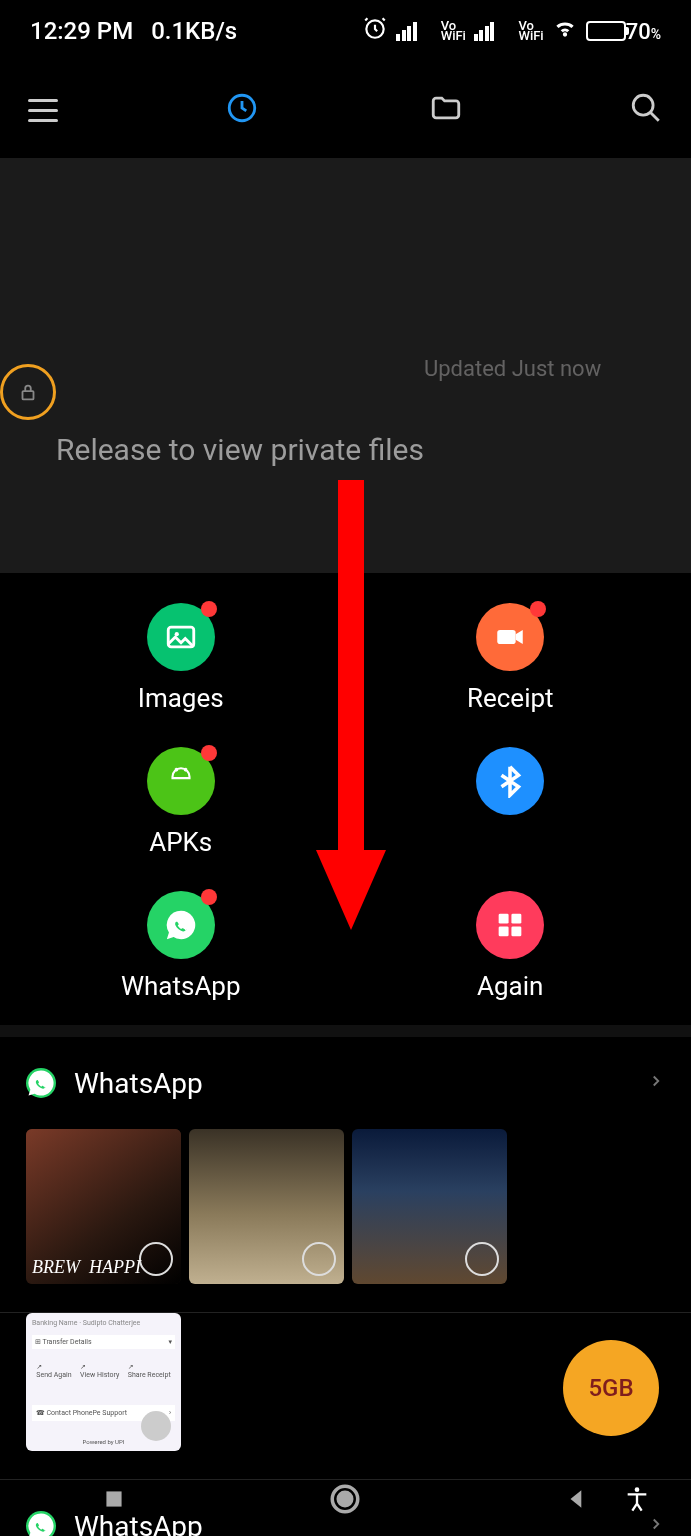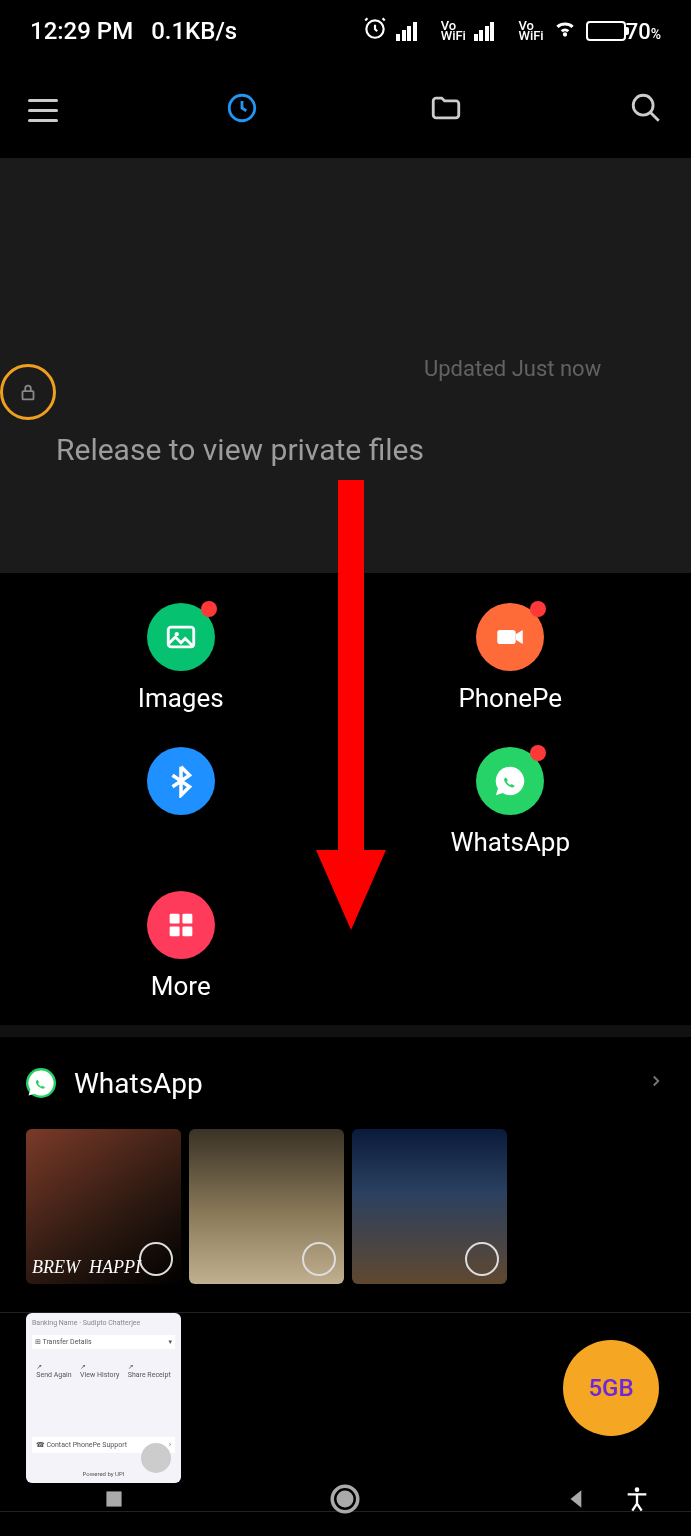--- a/index.html
+++ b/index.html
@@ -108,34 +108,34 @@
 
 
 .photo { background:linear-gradient(180deg,#3a2218 0%,#140c08 100%); }
 .photo.p1::before{content:'';position:absolute;inset:0;background:linear-gradient(145deg,#7a3a28 0%,#2a1810 60%,#000 100%);}
 .photo.p1::after{content:'BREW  HAPPI';position:absolute;left:6px;bottom:6px;font-family:cursive;font-size:18px;color:#fff;font-style:italic;white-space:pre;}
 .photo.p2{background:linear-gradient(180deg,#3a3226 0%,#8a7a5a 55%,#c0b090 100%);}
 .photo.p3{background:linear-gradient(180deg,#0a1a3a 0%,#2a4060 40%,#604830 100%);}
 
 
 .ss-thumb {
-  width:155px; height:170px; background:#f5f3fa; border-radius:6px; position:relative;
+  width:155px; height:138px; background:#f5f3fa; border-radius:6px; position:relative;
   padding:6px; font-size:7px; color:#555;
 }
 .ss-row{display:flex;justify-content:space-around;margin-top:14px;}
 .ss-row span{font-size:7px;}
 .ss-bottom{position:absolute;left:6px;right:6px;bottom:30px;background:#fff;padding:4px;font-size:7px;display:flex;justify-content:space-between;align-items:center;}
 .ss-foot{position:absolute;bottom:6px;left:0;right:0;text-align:center;font-size:6px;}
 .ss-circle{position:absolute;right:10px;bottom:10px;width:30px;height:30px;background:#ccc;border-radius:50%;}
 
 
 .fab {
   position:absolute; right:32px; bottom:100px;
   width:96px; height:96px; border-radius:50%;
-  background:#f5a623; color:#6d28d9;
+  background:#f5a623; color:#7f1d1d;
   display:flex; align-items:center; justify-content:center;
   font-size:24px; font-weight:500;
 }
 
 
 .navbar {
   position:absolute; bottom:0; left:0; right:0; height:70px;
   display:flex; justify-content:space-around; align-items:center;
 }
 .navbtn { color:#aaa; }
@@ -237,21 +237,32 @@
     <div class="cat-label">Images</div>
     </div>
     <div class="cat">
     <div class="cat-icon" style="background:#ff6a39">
       <svg width="34" height="34" viewBox="0 0 24 24" fill="#fff">
           <rect x="3" y="7" width="13" height="10" rx="2"></rect>
           <path d="M16 10l5-3v10l-5-3z"></path>
         </svg>
       <span class="badge"></span>
     </div>
-    <div class="cat-label">PhonePe</div>
+    <div class="cat-label">Receipt</div>
+    </div>
+    <div class="cat">
+    <div class="cat-icon" style="background:#4cc417">
+      <svg width="34" height="34" viewBox="0 0 24 24" fill="#fff">
+          <path d="M6 9a6 6 0 0112 0v1H6zm2-6l1.5 2M16 3l-1.5 2" stroke="#fff" stroke-width="1.5" fill="none"></path>
+          <circle cx="9" cy="7" r="1" fill="#4cc417"></circle>
+          <circle cx="15" cy="7" r="1" fill="#4cc417"></circle>
+        </svg>
+      <span class="badge"></span>
+    </div>
+    <div class="cat-label">APKs</div>
     </div>
     <div class="cat">
     <div class="cat-icon" style="background:#1e90ff">
       <svg width="34" height="34" viewBox="0 0 24 24" fill="none" stroke="#fff" stroke-width="2.5">
           <path d="M12 2v20l6-6-12-8m0 8l12-8-6-6"></path>
         </svg>
 
     </div>
     </div>
     <div class="cat">
@@ -266,21 +277,21 @@
     <div class="cat">
     <div class="cat-icon" style="background:#ff3b5c">
       <svg width="34" height="34" viewBox="0 0 24 24" fill="#fff">
           <rect x="4" y="4" width="7" height="7" rx="1"></rect>
           <rect x="13" y="4" width="7" height="7" rx="1"></rect>
           <rect x="4" y="13" width="7" height="7" rx="1"></rect>
           <rect x="13" y="13" width="7" height="7" rx="1"></rect>
         </svg>
 
     </div>
-    <div class="cat-label">More</div>
+    <div class="cat-label">Again</div>
     </div>
   </div>
 
 <div class="separator"></div>
 
 <div id="sections">
     <div class="section">
     <div class="section-head">
       <span class="section-badge" style="background:#25d366">
           <svg width="34" height="34" viewBox="0 0 24 24" fill="#fff">

